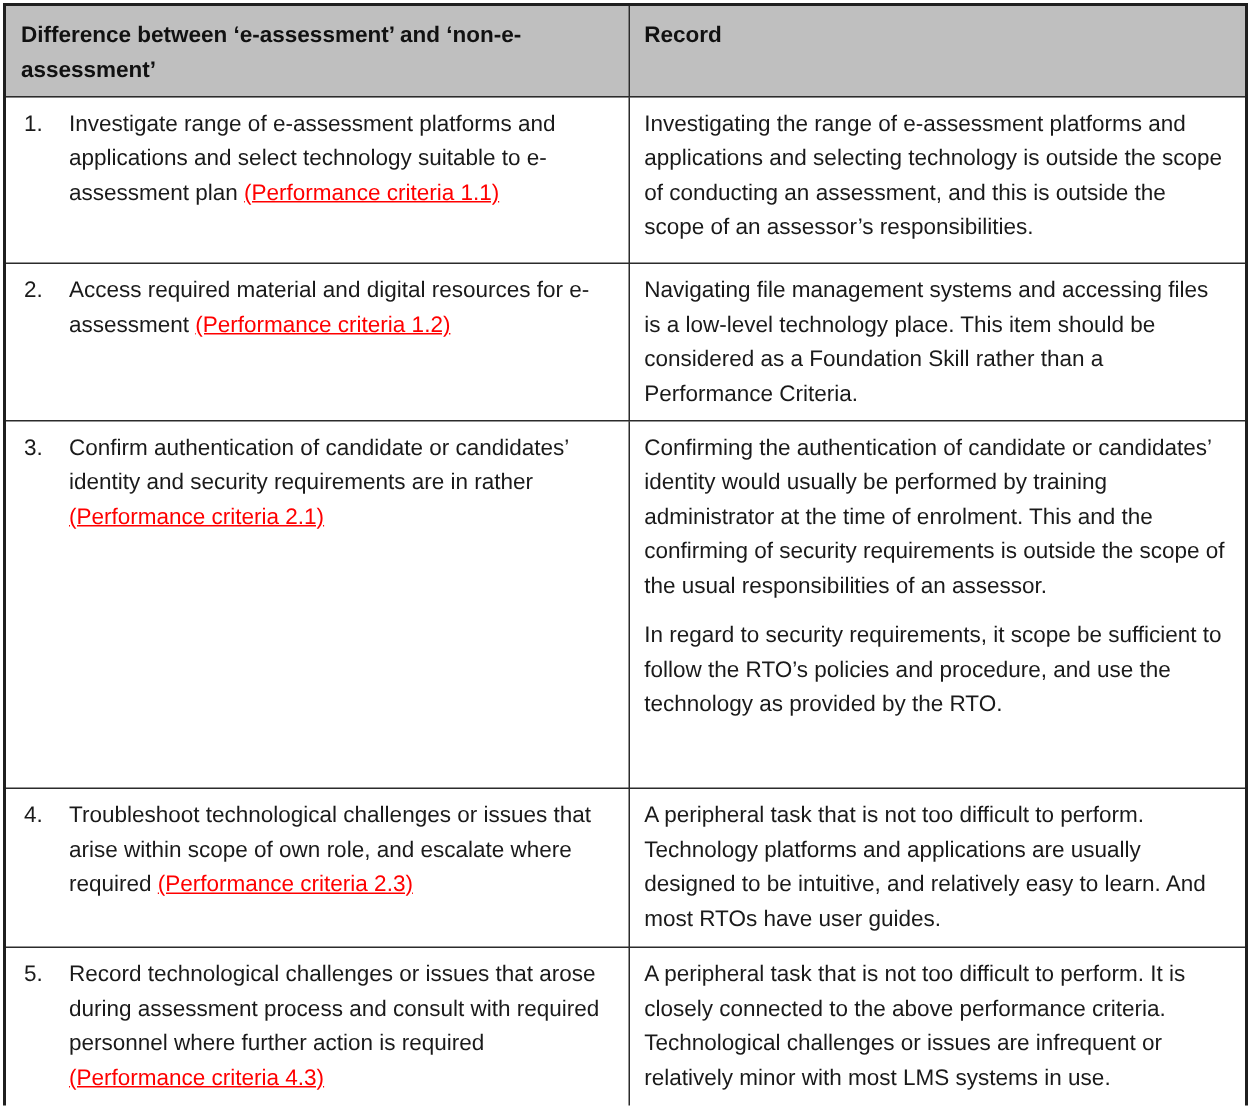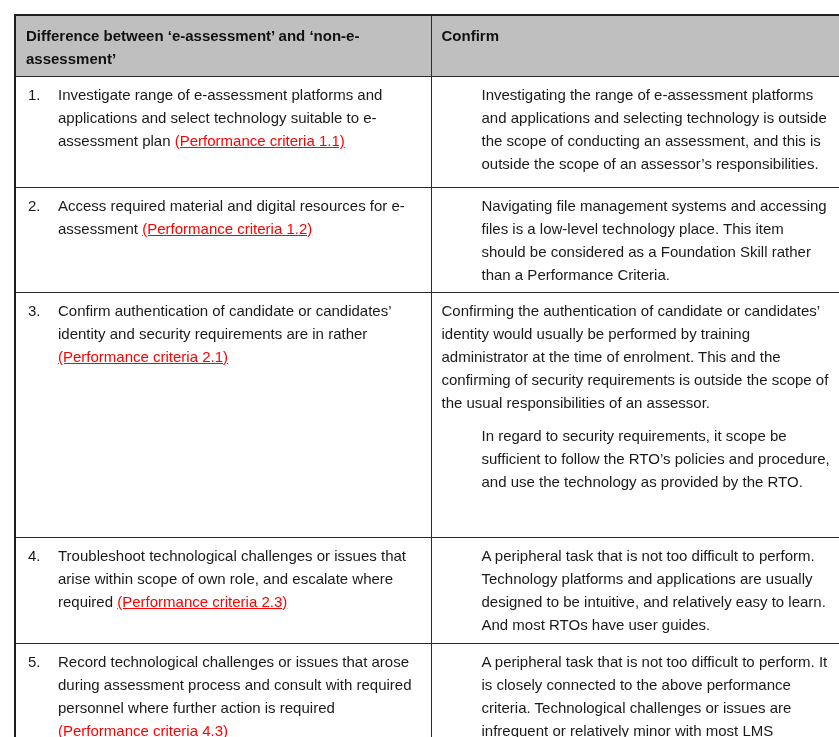--- a/index.html
+++ b/index.html
@@ -7,21 +7,21 @@
     padding: 0;
     background: #ffffff;
     font-family: "Liberation Sans", "DejaVu Sans", sans-serif;
     color: #1a1a1a;
   }
   .page {
     width: 766px;
     height: 737px;
     background: #ffffff;
     box-sizing: border-box;
-    padding: 14px;
+    padding: 2px;
   }
   table.doc-table {
     border-collapse: collapse;
     width: 828px;
     table-layout: fixed;
     border: 2px solid #1f1f1f;
   }
   table.doc-table th,
   table.doc-table td {
     border: 1px solid #2b2b2b;
@@ -61,36 +61,35 @@
   }
   .crit {
     color: #ff0000;
     text-decoration: underline;
   }
   td.comment-cell p {
     margin: 0 0 10px 0;
   }
   td.comment-cell p:last-child {
     margin-bottom: 0;
-    margin-left: 40px;
   }
 </style>
 </head>
 <body>
 
 <div class="page">
   <table class="doc-table">
     <colgroup>
       <col class="col-left">
       <col class="col-right">
     </colgroup>
     <thead>
       <tr class="header-row">
         <th>Difference between ‘e-assessment’ and ‘non-e-assessment’</th>
-        <th>Confirm</th>
+        <th>Record</th>
       </tr>
     </thead>
     <tbody>
 
       <tr class="body-row-1">
         <td>
           <div class="item">
             <span class="num">1.</span>
             <span class="itext"><span>Investigate range of e-assessment platforms and applications and select technology suitable to e-assessment plan </span><span class="crit">(Performance criteria 1.1)</span></span>
           </div>

